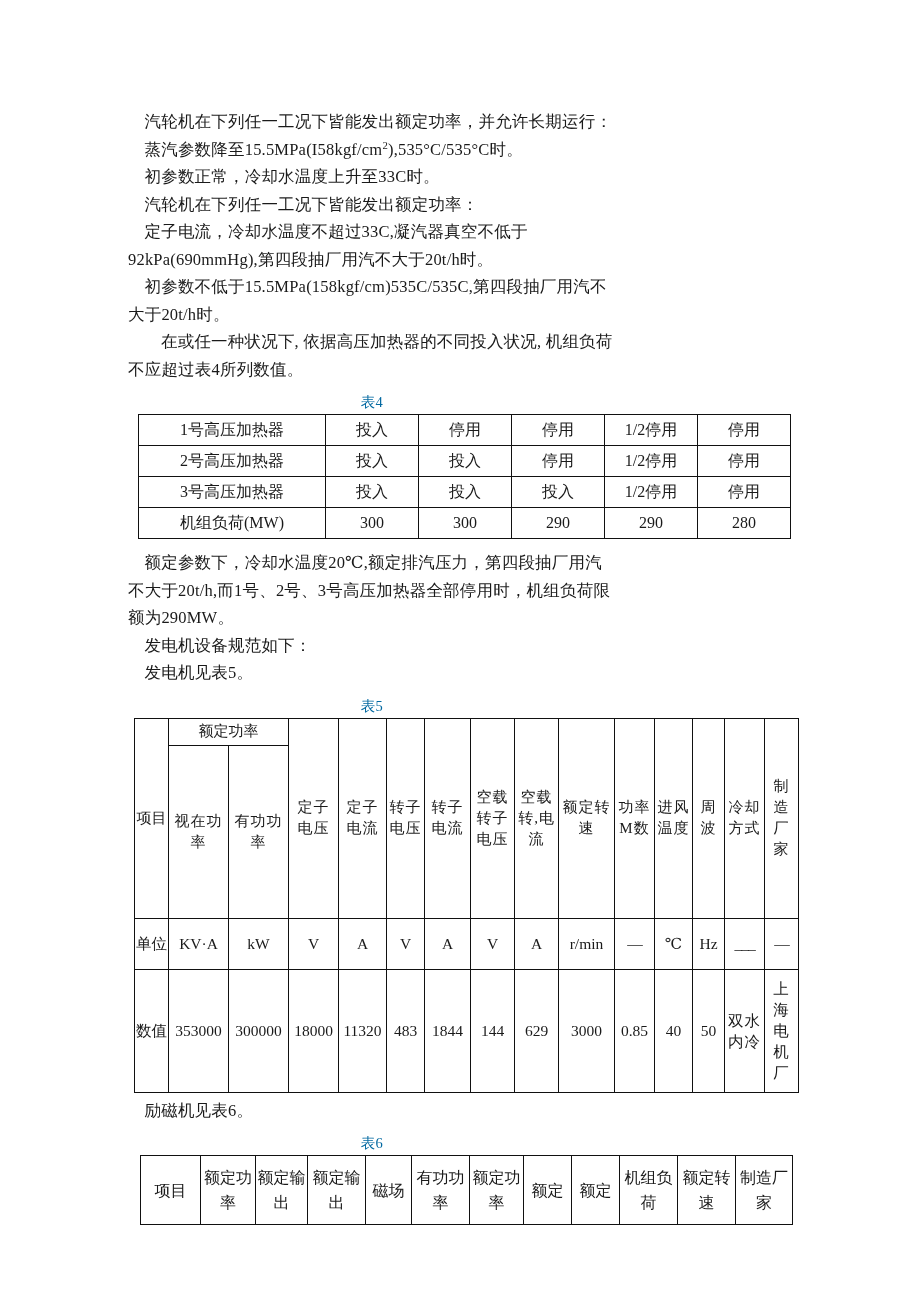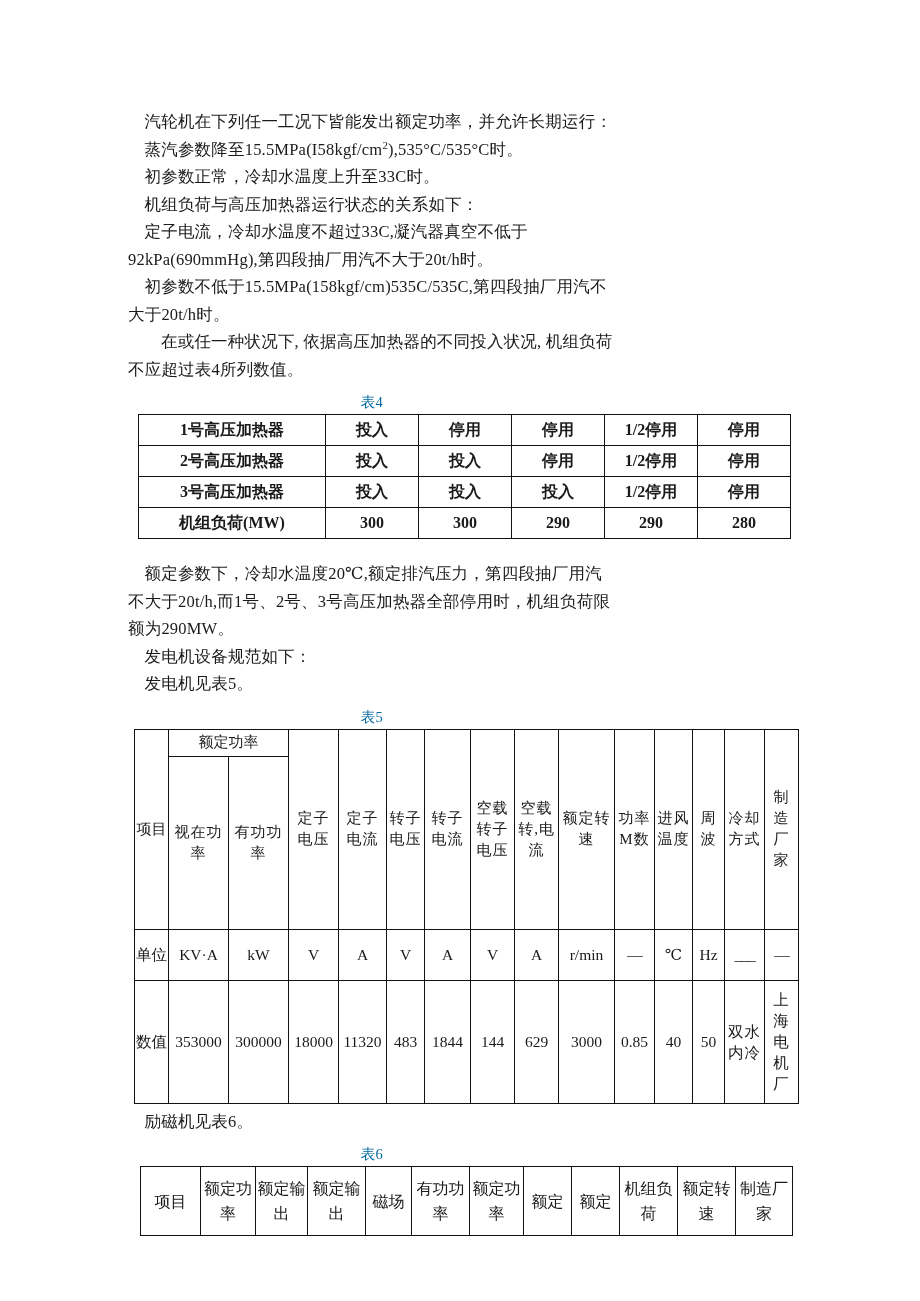--- a/index.html
+++ b/index.html
@@ -48,23 +48,22 @@
   table {
     border-collapse: collapse;
     table-layout: fixed;
     font-size: 16px;
     color: #1a1a1a;
   }
 
   
   .t4 {
     width: 652px;
-    margin: 0 0 11px 10px;
+    margin: 0 0 0 10px;
     border: 1.4px solid #111;
-    font-weight: bold;
   }
   .t4 td {
     border: 1px solid #111;
     text-align: center;
     height: 28px;
     padding: 1px 2px;
     font-size: 16px;
     line-height: 24px;
   }
   .t4 td.lbl { text-align: center; }
@@ -115,21 +114,21 @@
   .mfr-cell { line-height: 22px; }
 </style>
 </head>
 <body>
 
 <div class="page">
 
   <p class="para small-indent">汽轮机在下列任一工况下皆能发出额定功率，并允许长期运行：</p>
   <p class="para small-indent">蒸汽参数降至15.5MPa(I58kgf/cm<sup>2</sup>),535°C/535°C时。</p>
   <p class="para small-indent">初参数正常，冷却水温度上升至33C时。</p>
-  <p class="para small-indent">机组负荷与高压加热器运行状态的关系如下：</p>
+  <p class="para small-indent">汽轮机在下列任一工况下皆能发出额定功率：</p>
   <p class="para small-indent">定子电流，冷却水温度不超过33C,凝汽器真空不低于92kPa(690mmHg),第四段抽厂用汽不大于20t/h时。</p>
   <p class="para small-indent">初参数不低于15.5MPa(158kgf/cm)535C/535C,第四段抽厂用汽不大于20t/h时。</p>
   <p class="para">在或任一种状况下, 依据高压加热器的不同投入状况, 机组负荷不应超过表4所列数值。</p>
 
   <div class="sp-3"></div>
 
   <div class="tbl-caption">表4</div>
   <table class="t4">
     <colgroup>
       <col style="width:187px">

